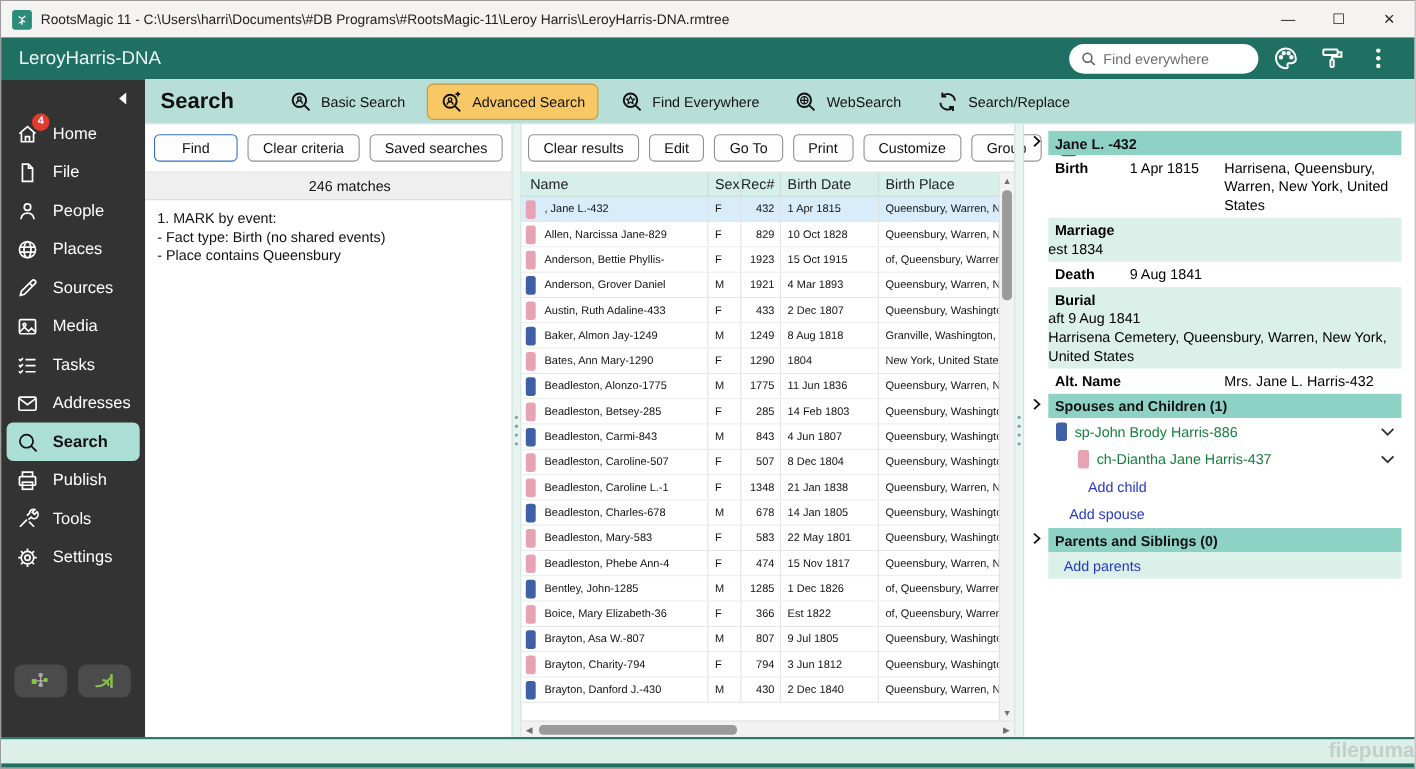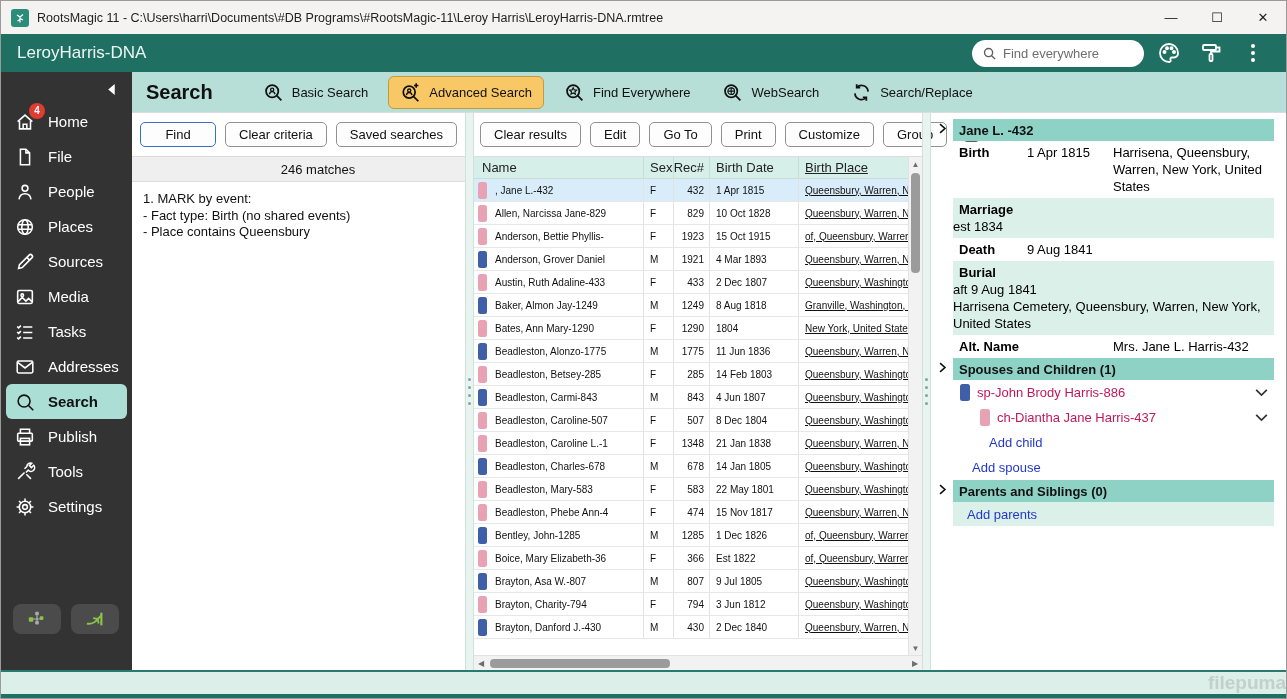--- a/index.html
+++ b/index.html
@@ -66,21 +66,21 @@
   .tgrid { width:calc(100% - 14px); }
   .thead { display:flex; height:22px; background:#d7efe9; align-items:center; font-size:13px; color:#222; border-bottom:1px solid #c7ded8; }
   .trow { display:flex; height:23px; align-items:center; font-size:10px; color:#111; border-bottom:1px solid #e7e7e7; background:#fff; }
   .trow.selected { background:#d9ecfa; }
   .c { overflow:hidden; white-space:nowrap; height:100%; display:flex; align-items:center; border-right:1px solid #e3e3e3; }
   .thead .c { border-right:1px solid #c7ded8; }
   .c-name { width:170px; }
   .c-sex  { width:30px; padding-left:6px; }
   .c-rec  { width:36px; justify-content:flex-end; padding-right:5px; }
   .c-bdate{ width:89px; padding-left:6px; }
-  .c-bplace{ flex:1; padding-left:6px; border-right:none !important;text-decoration:underline; }
+  .c-bplace{ flex:1; padding-left:6px; border-right:none !important; }
   .thead .c-name { padding-left:8px; }
   .sex-tab { width:9px; height:17px; border-radius:2.5px; margin:0 8px 0 4px; flex:none; }
   .sex-f { background:#e7a3b4; } .sex-m { background:#3f5fa7; }
 
   .vscroll { position:absolute; top:0; right:0; bottom:15px; width:14px; background:#f2f2f2; border-left:1px solid #e2e2e2; }
   .vscroll .arr { position:absolute; left:0; width:100%; height:14px; display:flex; align-items:center; justify-content:center; font-size:8px; color:#6e6e6e; }
   .vscroll .thumb { position:absolute; left:2px; width:9px; top:16px; height:100px; background:#9b9b9b; border-radius:4px; }
   .hscroll { position:absolute; left:0; right:0; bottom:0; height:15px; background:#f2f2f2; border-top:1px solid #e2e2e2; }
   .hscroll .arr { position:absolute; top:0; width:14px; height:100%; display:flex; align-items:center; justify-content:center; font-size:8px; color:#6e6e6e; }
   .hscroll .thumb { position:absolute; top:3px; left:16px; width:180px; height:9px; background:#9b9b9b; border-radius:4px; }
@@ -89,21 +89,21 @@
   .detail-panel { flex:1; min-width:0; display:flex; flex-direction:column; padding:6px 12px 0 0; overflow:hidden; }
   .drow { display:flex; flex:none; }
   .dgutter { width:22px; flex:none; display:flex; justify-content:center; padding-top:3px; }
   .sec-band { flex:1; background:#8ed2c6; height:22px; display:flex; align-items:center; padding-left:6px; font-weight:bold; font-size:13px; color:#111; }
   .fact-inner { flex:1; display:flex; padding:3px 0; }
   .fact-inner.shaded { background:#dcf0ea;flex-direction:column; }
   .fact-label { width:74px; flex:none; font-weight:bold; font-size:13px; padding-left:6px; line-height:17px; }
   .fact-date { width:86px; flex:none; font-size:13px; line-height:17px; }
   .fact-place { flex:1; font-size:13px; line-height:17px; padding-right:4px; }
   .fam-row { display:flex; align-items:center; height:25px; flex:none; }
-  .fam-label { font-size:13px; color:#be185d; }
+  .fam-label { font-size:13px; color:#15803d; }
   .fam-chevron { margin-left:auto; margin-right:4px; display:flex; }
   .fam-tab { width:10px; height:17px; border-radius:2.5px; margin-right:7px; flex:none; }
   .link { color:#2438c8; font-size:13px; cursor:default; }
   .add-parents-band { flex:1; background:#dcf0ea; height:24px; display:flex; align-items:center; padding-left:14px; }
 
   
   .footer { height:24px; background:#dcefe9; border-top:2px solid #2a7a6d; flex:none; }
   .window-bottom { height:4px; background:#1f6f62; flex:none; }
   .watermark { position:absolute; right:0; bottom:4px; font-size:19px; color:rgba(150,150,150,.35); font-weight:bold; pointer-events:none; }
 

